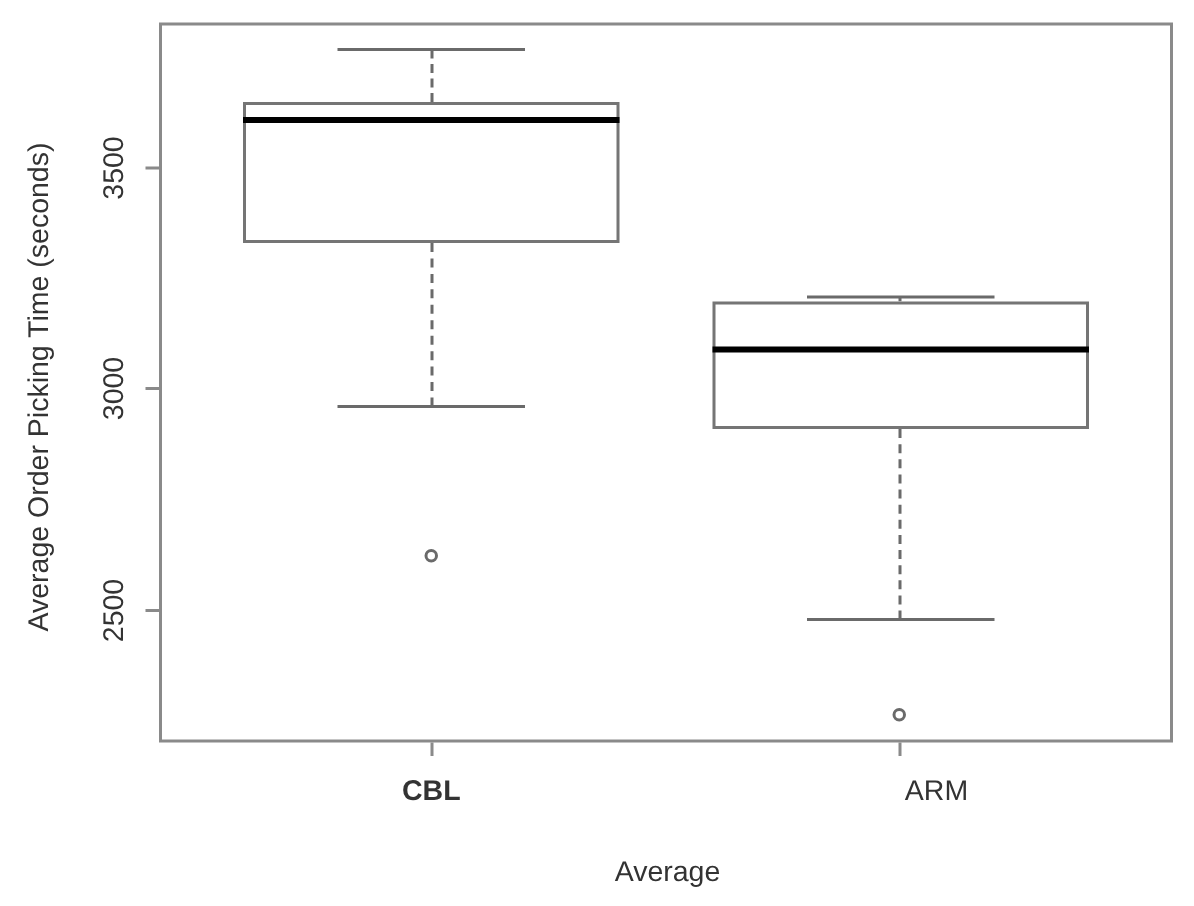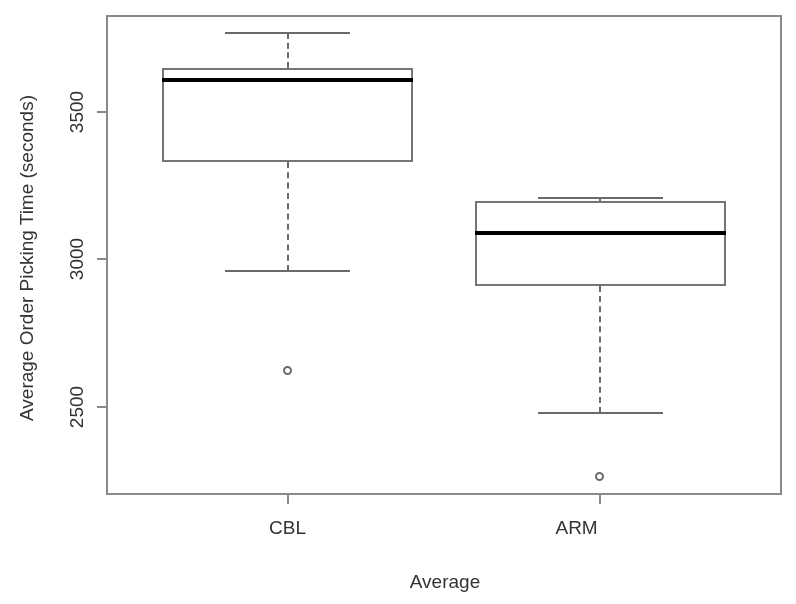--- a/index.html
+++ b/index.html
@@ -60,30 +60,30 @@
   <div class="plot-frame" id="plot-area"></div>
 
   <div class="axis-title x-title">Average</div>
 <div class="abs" style="left: 97px; top: 405.656px; width: 9px; height: 2px; background: rgb(138, 138, 138);"></div>
     <div class="abs tick-label y-tick-label" style="left: 49px; top: 396.656px;">2500</div>
     <div class="abs" style="left: 97px; top: 258.417px; width: 9px; height: 2px; background: rgb(138, 138, 138);"></div>
     <div class="abs tick-label y-tick-label" style="left: 49px; top: 249.417px;">3000</div>
     <div class="abs" style="left: 97px; top: 111.178px; width: 9px; height: 2px; background: rgb(138, 138, 138);"></div>
     <div class="abs tick-label y-tick-label" style="left: 49px; top: 102.178px;">3500</div>
     <div class="abs" style="left: 286.519px; top: 495px; width: 2px; height: 9px; background: rgb(138, 138, 138);"></div>
-    <div class="abs tick-label x-tick-label" style="left: 242.519px; top: 517px; text-align: center;">CBL</div>
+    <div class="abs tick-label x-tick-label" style="left: 242.519px; top: 517px; text-align: center; font-weight: bold;">CBL</div>
     <div class="abs" style="left: 286.519px; top: 32.6687px; width: 0px; height: 35.3374px; border-left: 2px dashed rgb(106, 106, 106);"></div>
     <div class="abs" style="left: 286.519px; top: 162.239px; width: 0px; height: 108.957px; border-left: 2px dashed rgb(106, 106, 106);"></div>
     <div class="abs" style="left: 224.926px; top: 31.6687px; width: 125.185px; height: 2px; background: rgb(106, 106, 106);"></div>
     <div class="abs" style="left: 224.926px; top: 270.196px; width: 125.185px; height: 2px; background: rgb(106, 106, 106);"></div>
     <div class="abs" style="left: 162.333px; top: 68.0061px; width: 250.37px; height: 94.2331px; border: 2px solid rgb(117, 117, 117); box-sizing: border-box; background: rgb(255, 255, 255);"></div>
     <div class="abs" style="left: 162.333px; top: 77.7853px; width: 250.37px; height: 4px; background: rgb(0, 0, 0);"></div>
     <div class="abs" style="left: 282.519px; top: 366.319px; width: 9px; height: 9px; border-radius: 50%; border: 2px solid rgb(106, 106, 106); box-sizing: border-box; background: rgb(255, 255, 255);"></div>
     <div class="abs" style="left: 599.481px; top: 495px; width: 2px; height: 9px; background: rgb(138, 138, 138);"></div>
-    <div class="abs tick-label x-tick-label" style="left: 555.481px; top: 517px; text-align: left;">ARM</div>
+    <div class="abs tick-label x-tick-label" style="left: 555.481px; top: 517px; text-align: right;">ARM</div>
     <div class="abs" style="left: 599.481px; top: 197.577px; width: 0px; height: 2.94479px; border-left: 2px dashed rgb(106, 106, 106);"></div>
     <div class="abs" style="left: 599.481px; top: 285.92px; width: 0px; height: 126.626px; border-left: 2px dashed rgb(106, 106, 106);"></div>
     <div class="abs" style="left: 537.889px; top: 196.577px; width: 125.185px; height: 2px; background: rgb(106, 106, 106);"></div>
     <div class="abs" style="left: 537.889px; top: 411.546px; width: 125.185px; height: 2px; background: rgb(106, 106, 106);"></div>
     <div class="abs" style="left: 475.296px; top: 200.521px; width: 250.37px; height: 85.3988px; border: 2px solid rgb(117, 117, 117); box-sizing: border-box; background: rgb(255, 255, 255);"></div>
     <div class="abs" style="left: 475.296px; top: 230.914px; width: 250.37px; height: 4px; background: rgb(0, 0, 0);"></div>
     <div class="abs" style="left: 595.481px; top: 472.331px; width: 9px; height: 9px; border-radius: 50%; border: 2px solid rgb(106, 106, 106); box-sizing: border-box; background: rgb(255, 255, 255);"></div>
   </div>
 
 </body></html>

